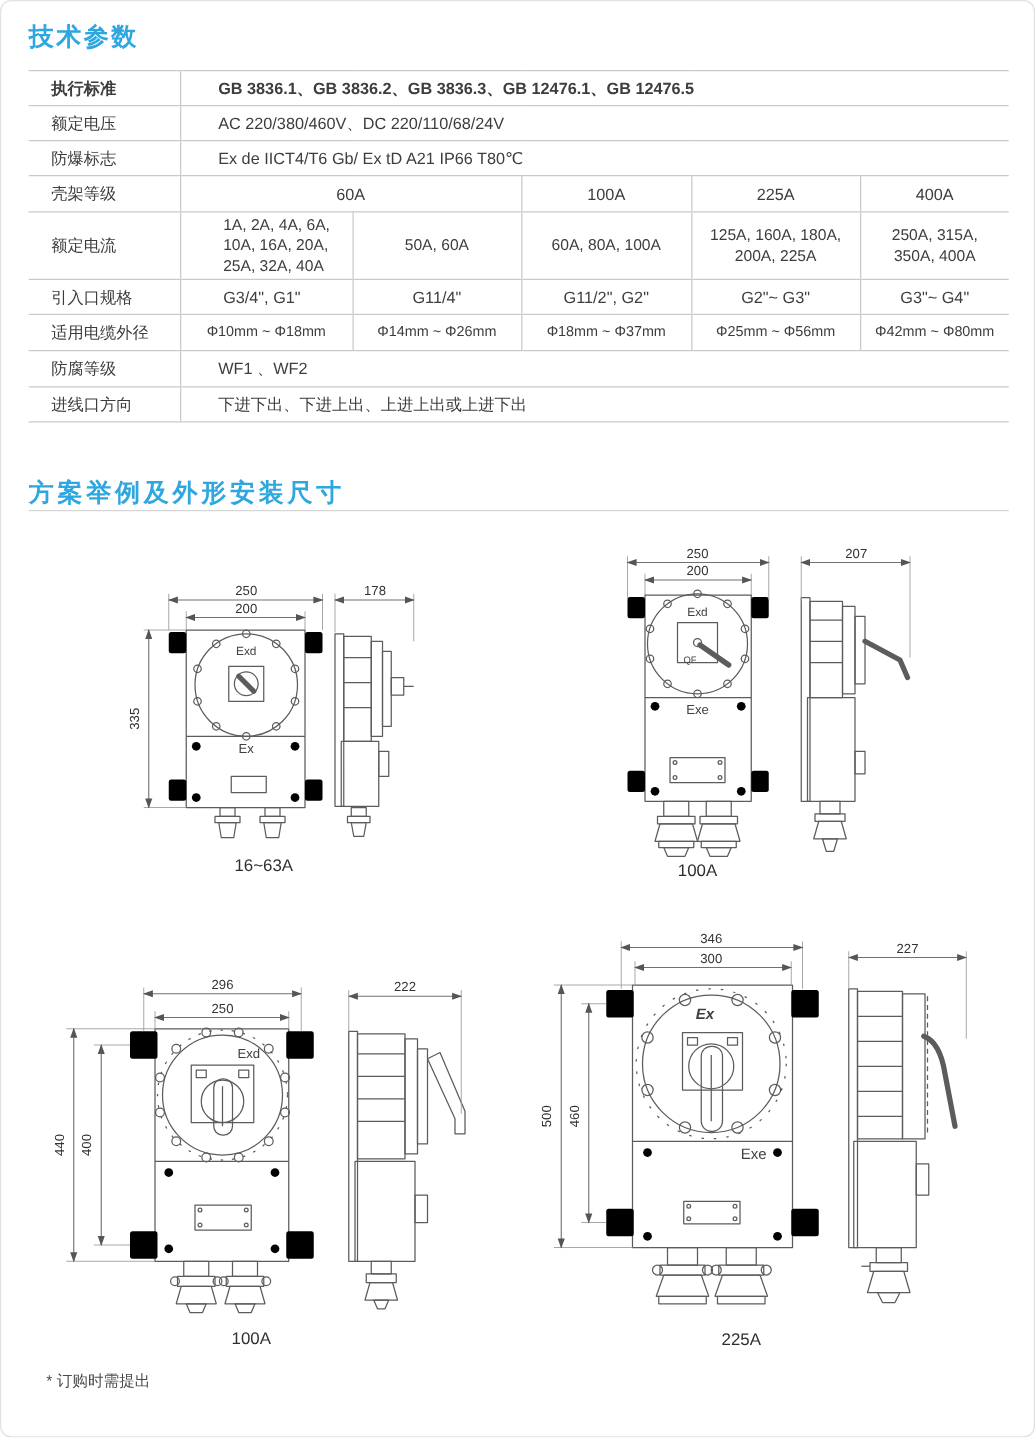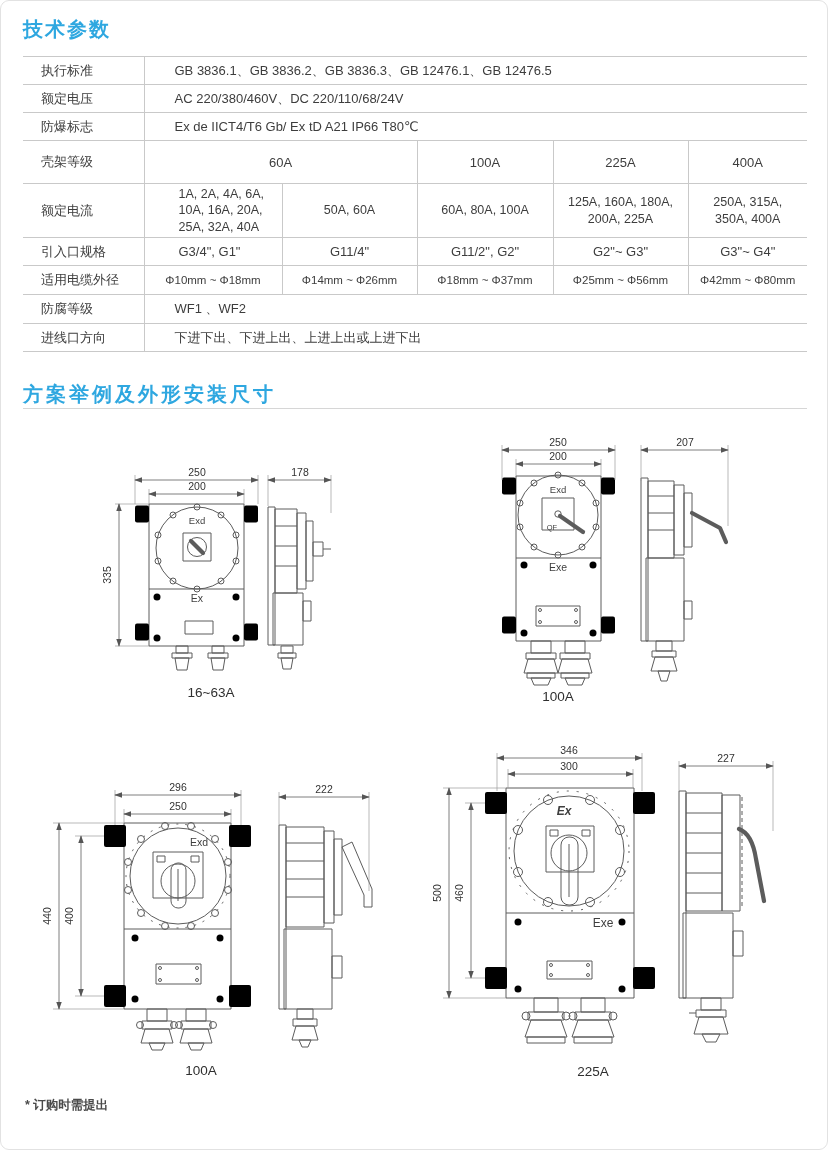--- a/index.html
+++ b/index.html
@@ -12,21 +12,21 @@
   table{border-collapse:collapse;width:784px;table-layout:fixed;font-size:13px;color:#3d3d3d;}
   td{border-bottom:1px solid #c9c9c9;padding:2px 6px;vertical-align:middle;background:#fff;}
   tr:first-child td{border-top:1px solid #c9c9c9;}
   td.lab{padding-left:18px;text-align:left;}
   td.val{border-left:1px solid #c9c9c9;padding-left:30px;}
   td.c{border-left:1px solid #c9c9c9;text-align:center;padding-left:4px;padding-right:4px;}
   td.cl{border-left:1px solid #c9c9c9;text-align:left;padding-left:34px;}
   .pre{white-space:pre-line;line-height:1.3;}
   .small{font-size:11.5px;}
   .cur{font-size:12.5px;}
-  .footnote{position:absolute;left:24px;top:1096px;font-size:12.5px;color:#4a4a4a;font-weight:bold;}
+  .footnote{position:absolute;left:36px;top:1096px;font-size:12.5px;color:#4a4a4a;}
   
   svg text{font-family:"Liberation Sans","DejaVu Sans",sans-serif;}
   .dev rect,.dev circle,.dev line,.dev path,.dev polygon,.dev polyline{
       stroke:#5c5c5c;fill:none;stroke-width:1;stroke-linejoin:round;}
   .dev .thick{stroke-width:4.2;stroke-linecap:round;}
   .dev text{fill:#3f3f3f;stroke:none;text-anchor:middle;}
   .dims line{stroke:#707070;stroke-width:0.9;}
   .dims .ext{stroke:#9c9c9c;stroke-width:0.7;}
   .dims text{fill:#333;font-size:10.5px;text-anchor:middle;stroke:none;}
   .cap{font-size:13.5px;fill:#2f2f2f;text-anchor:middle;}
@@ -42,33 +42,33 @@
     <table>
       <colgroup>
         <col style="width:121px">
           <col style="width:138px">
           <col style="width:135px">
         <col style="width:136px">
           <col style="width:135px">
           <col style="width:119px">
       </colgroup>
       <tbody>
-          <tr style="height:28px;">
+          <tr style="height:28px;font-weight:bold;">
         <td class="lab">执行标准</td>
         <td class="val" colspan="5">GB 3836.1、GB 3836.2、GB 3836.3、GB 12476.1、GB 12476.5</td>
       </tr>
       <tr style="height:28px;">
         <td class="lab">额定电压</td>
         <td class="val" colspan="5">AC 220/380/460V、DC 220/110/68/24V</td>
       </tr>
       <tr style="height:28px;">
         <td class="lab">防爆标志</td>
         <td class="val" colspan="5">Ex de IICT4/T6 Gb/ Ex tD A21 IP66 T80℃</td>
       </tr>
-      <tr style="height:43px;margin-top:48px;">
+      <tr style="height:29px;margin-top:48px;">
         <td class="lab">壳架等级</td>
         <td class="c" colspan="2">60A</td>
         <td class="c">100A</td>
         <td class="c">225A</td>
         <td class="c">400A</td>
       </tr>
       <tr style="height:54px;">
         <td class="lab">额定电流</td>
         <td class="cl pre cur">1A, 2A, 4A, 6A,
 10A, 16A, 20A,

